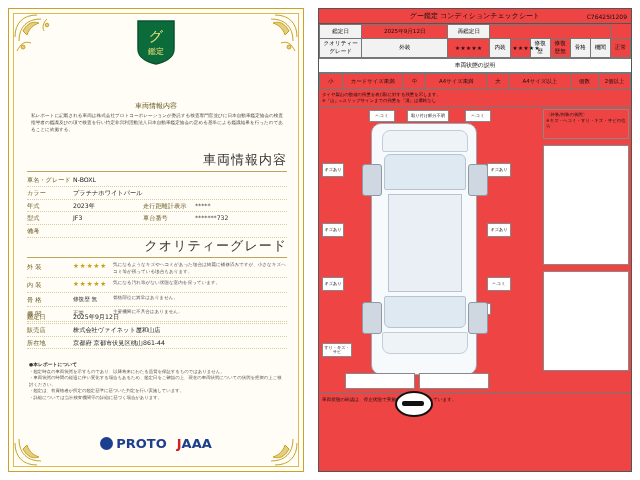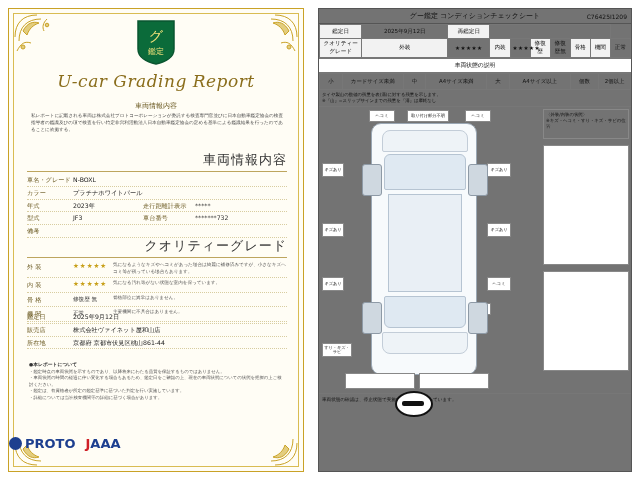--- a/index.html
+++ b/index.html
@@ -29,28 +29,28 @@
   .row .vl{flex:1;color:#222;}
   .row .lb2{width:52px;flex:0 0 52px;color:#6b5a22;}
   .row .vl2{flex:1;}
 
   .stars{color:#c8a01a;letter-spacing:1px;font-size:6.5px;}
   .note{font-size:4.6px;color:#555;line-height:1.45;}
 
   .fine{position:absolute;left:20px;top:352px;width:256px;font-size:4.4px;color:#555;line-height:1.5;}
   .fine b{font-size:4.8px;color:#333;}
 
-  .logos{position:absolute;left:0;bottom:20px;width:100%;display:flex;align-items:center;gap:10px;}
+  .logos{position:absolute;left:0;bottom:20px;width:100%;display:flex;justify-content:center;align-items:center;gap:10px;}
   .proto{display:flex;align-items:center;gap:3px;font-family:"DejaVu Sans",sans-serif;font-weight:bold;font-size:13px;color:#1d3f8f;letter-spacing:0px;}
   .proto .dot{width:13px;height:13px;border-radius:50%;background:#1d3f8f;}
   .jaaa{font-weight:bold;font-size:13px;color:#1d3f8f;letter-spacing:0px;}
   .jaaa .j{color:#cf2027;}
 
   
-  .sheet{position:absolute;left:318px;top:8px;width:314px;height:464px;border:1px solid #555;background:#737373;box-sizing:border-box;}
+  .sheet{position:absolute;left:318px;top:8px;width:314px;height:464px;border:1px solid #555;background:#ef4444;box-sizing:border-box;}
   .sh-title{display:flex;align-items:center;justify-content:center;height:14px;font-size:7px;color:#111;border-bottom:1px solid #555;position:relative;}
   .sh-title .code{position:absolute;right:4px;font-size:6px;color:#111;}
 
   table.meta{border-collapse:collapse;width:100%;font-size:5.6px;table-layout:fixed;}
   table.meta td{border:1px solid #777;padding:1px 2px;height:11px;color:#111;text-align:center;vertical-align:middle;}
   td.lbl{background:#f2f2f2;}
   .gold{color:#c8a01a;letter-spacing:.5px;}
 
   .sec-hd{text-align:center;font-size:5.8px;padding:2px 0;border-bottom:1px solid #777;border-top:1px solid #777;background:#fff;color:#111;}
 
@@ -134,21 +134,20 @@
     </div>
 
     <div class="shield">
       <svg class="sh" viewBox="0 0 40 46">
         <path d="M2 2 H38 V30 C38 38 30 43 20 45 C10 43 2 38 2 30 Z" fill="#0b6b3a" stroke="#0a5530" stroke-width="1.5"></path>
         <text x="20" y="22" font-size="14" fill="#f2e27a" text-anchor="middle" font-family="DejaVu Sans">グ</text>
         <text x="20" y="35" font-size="8" fill="#f2e27a" text-anchor="middle" font-family="DejaVu Sans">鑑定</text>
       </svg>
     </div>
 
-    <div class="title">U-car Grading Report</div>
     <div class="subtitle">車両情報内容</div>
     <div class="blurb">私レポートに記載される車両は株式会社プロトコーポレーションが委託する検査専門官並びに日本自動車鑑定協会の検査指導者の鑑識及びの項で検査を行い特定非営利活動法人日本自動車鑑定協会の定める基準による鑑識結果を行ったのであることに依拠する。</div>
 
     <div class="sect" style="top:142px;">
       <div class="sect-hd">車両情報内容</div>
       <div class="row">
           <div class="lb">車名・グレード</div>
           <div class="vl">N-BOXL</div>
         </div>
       <div class="row">

